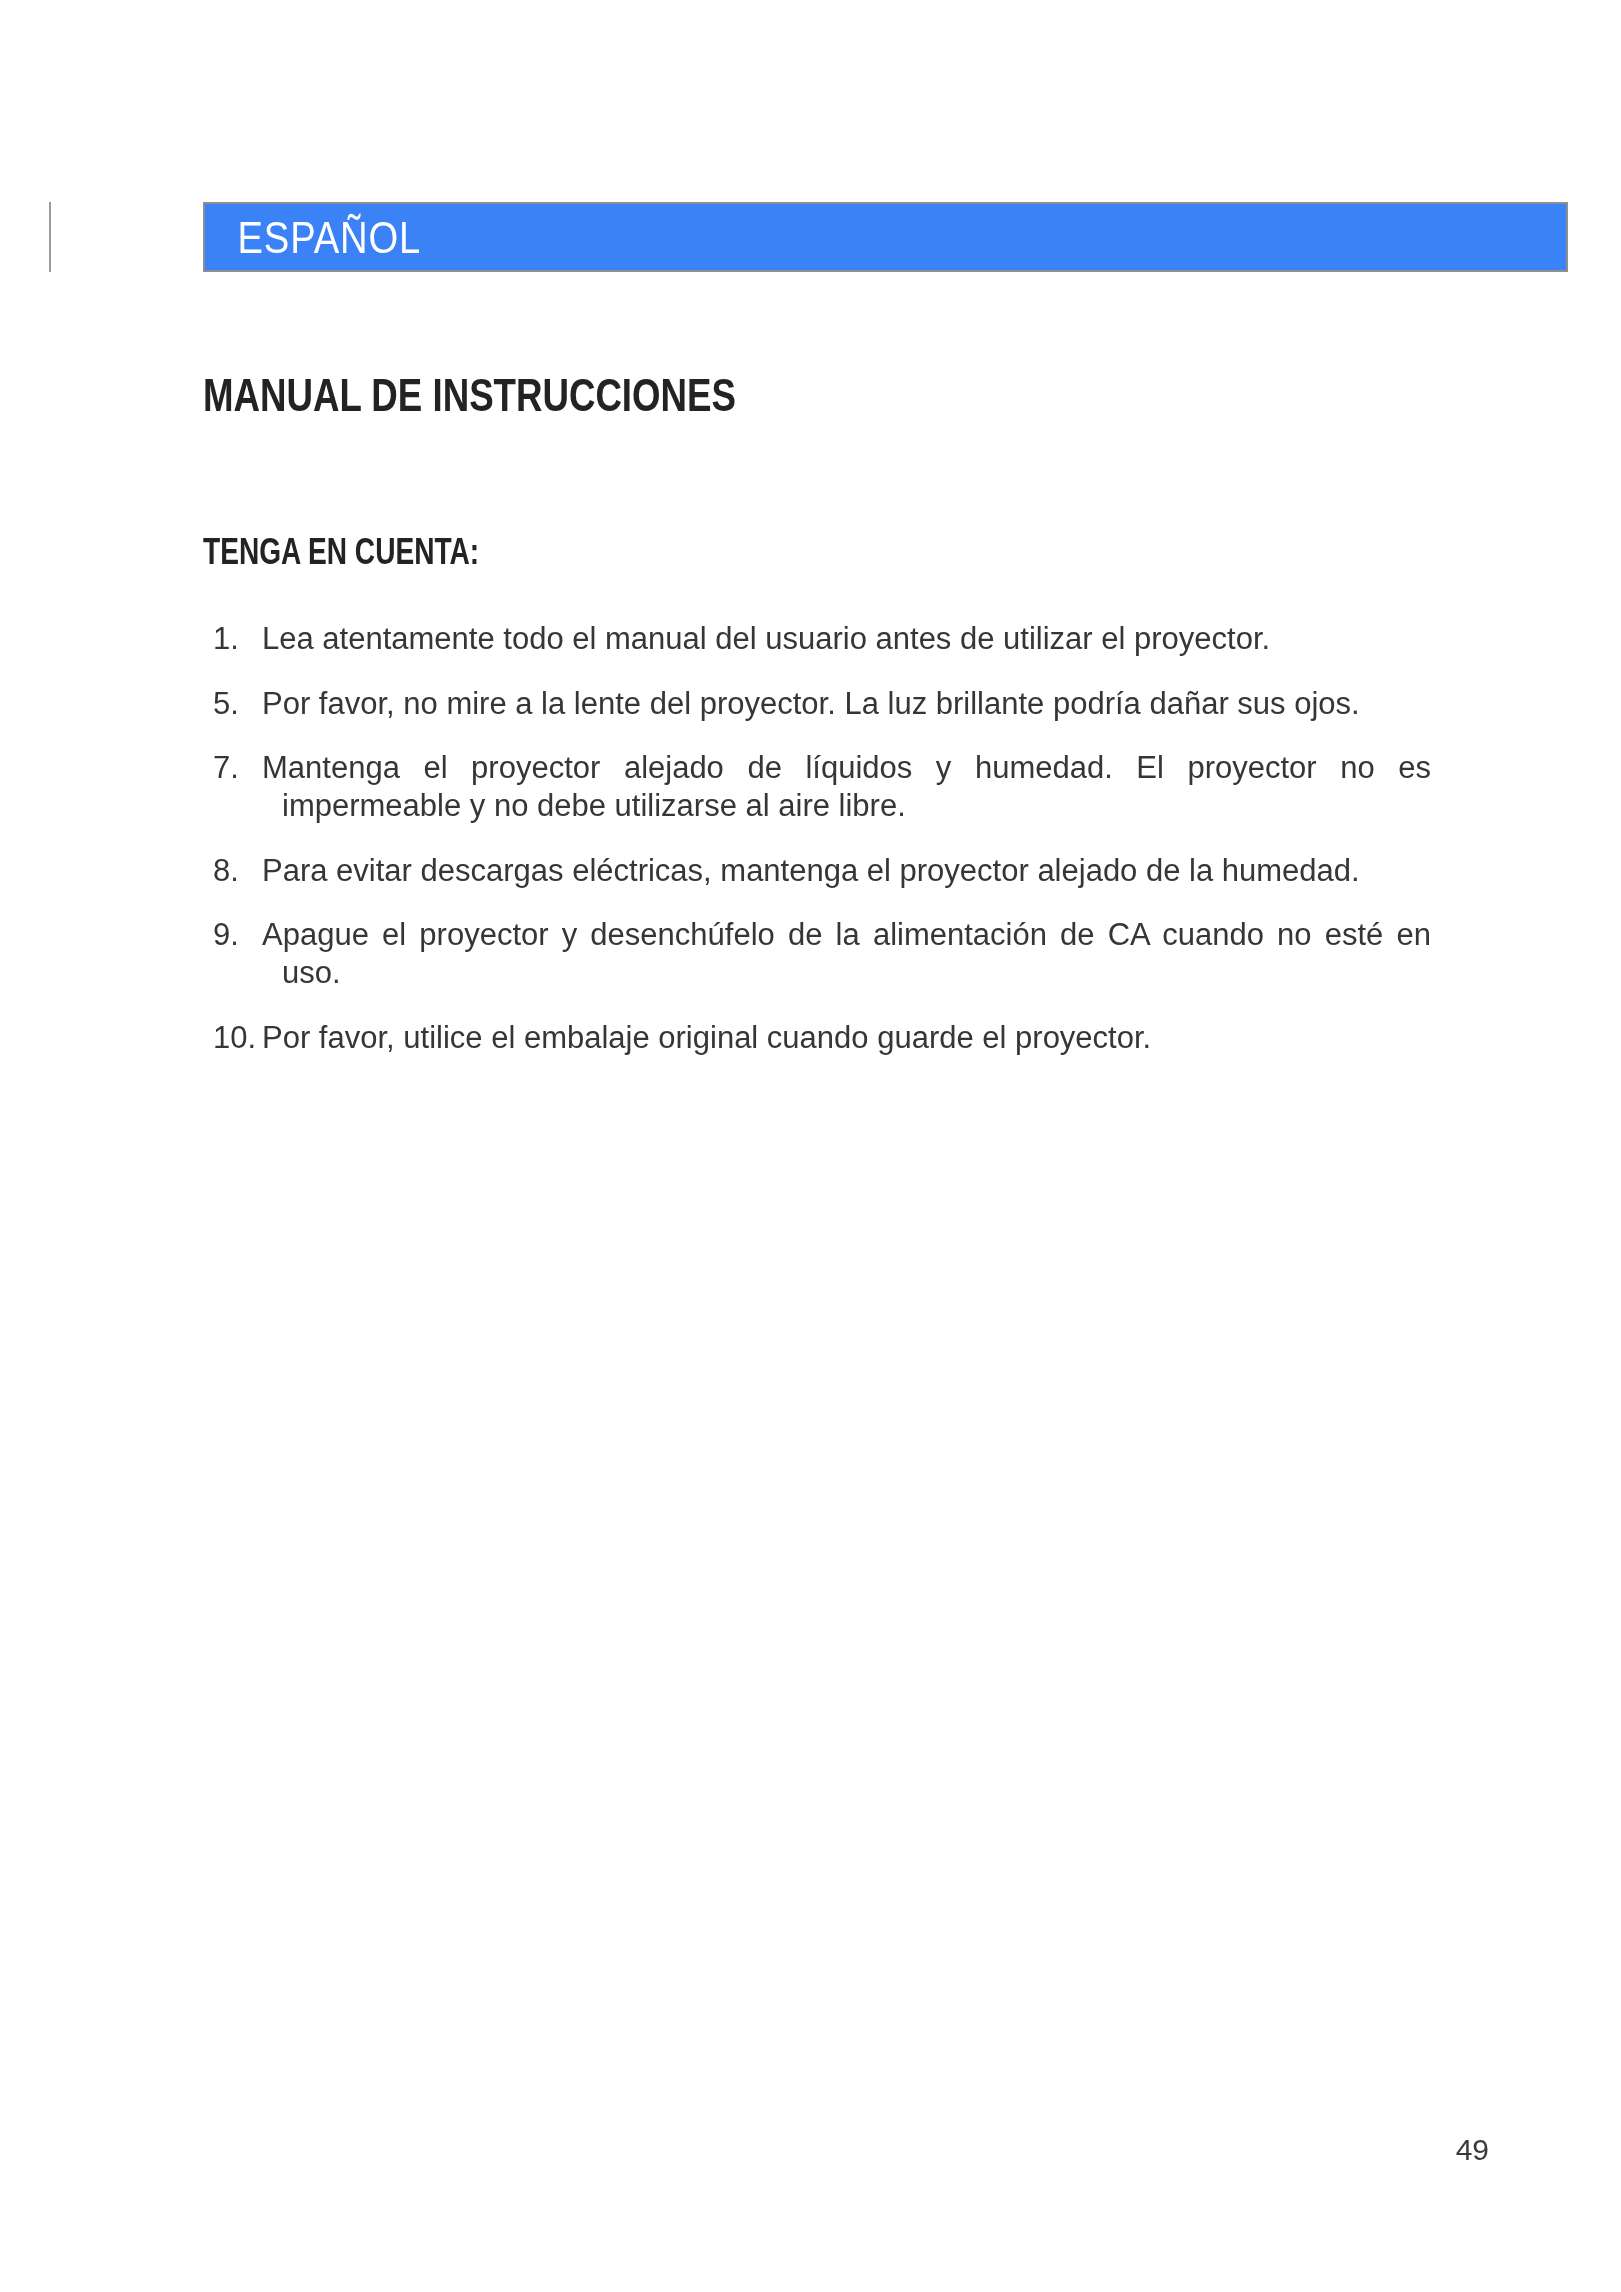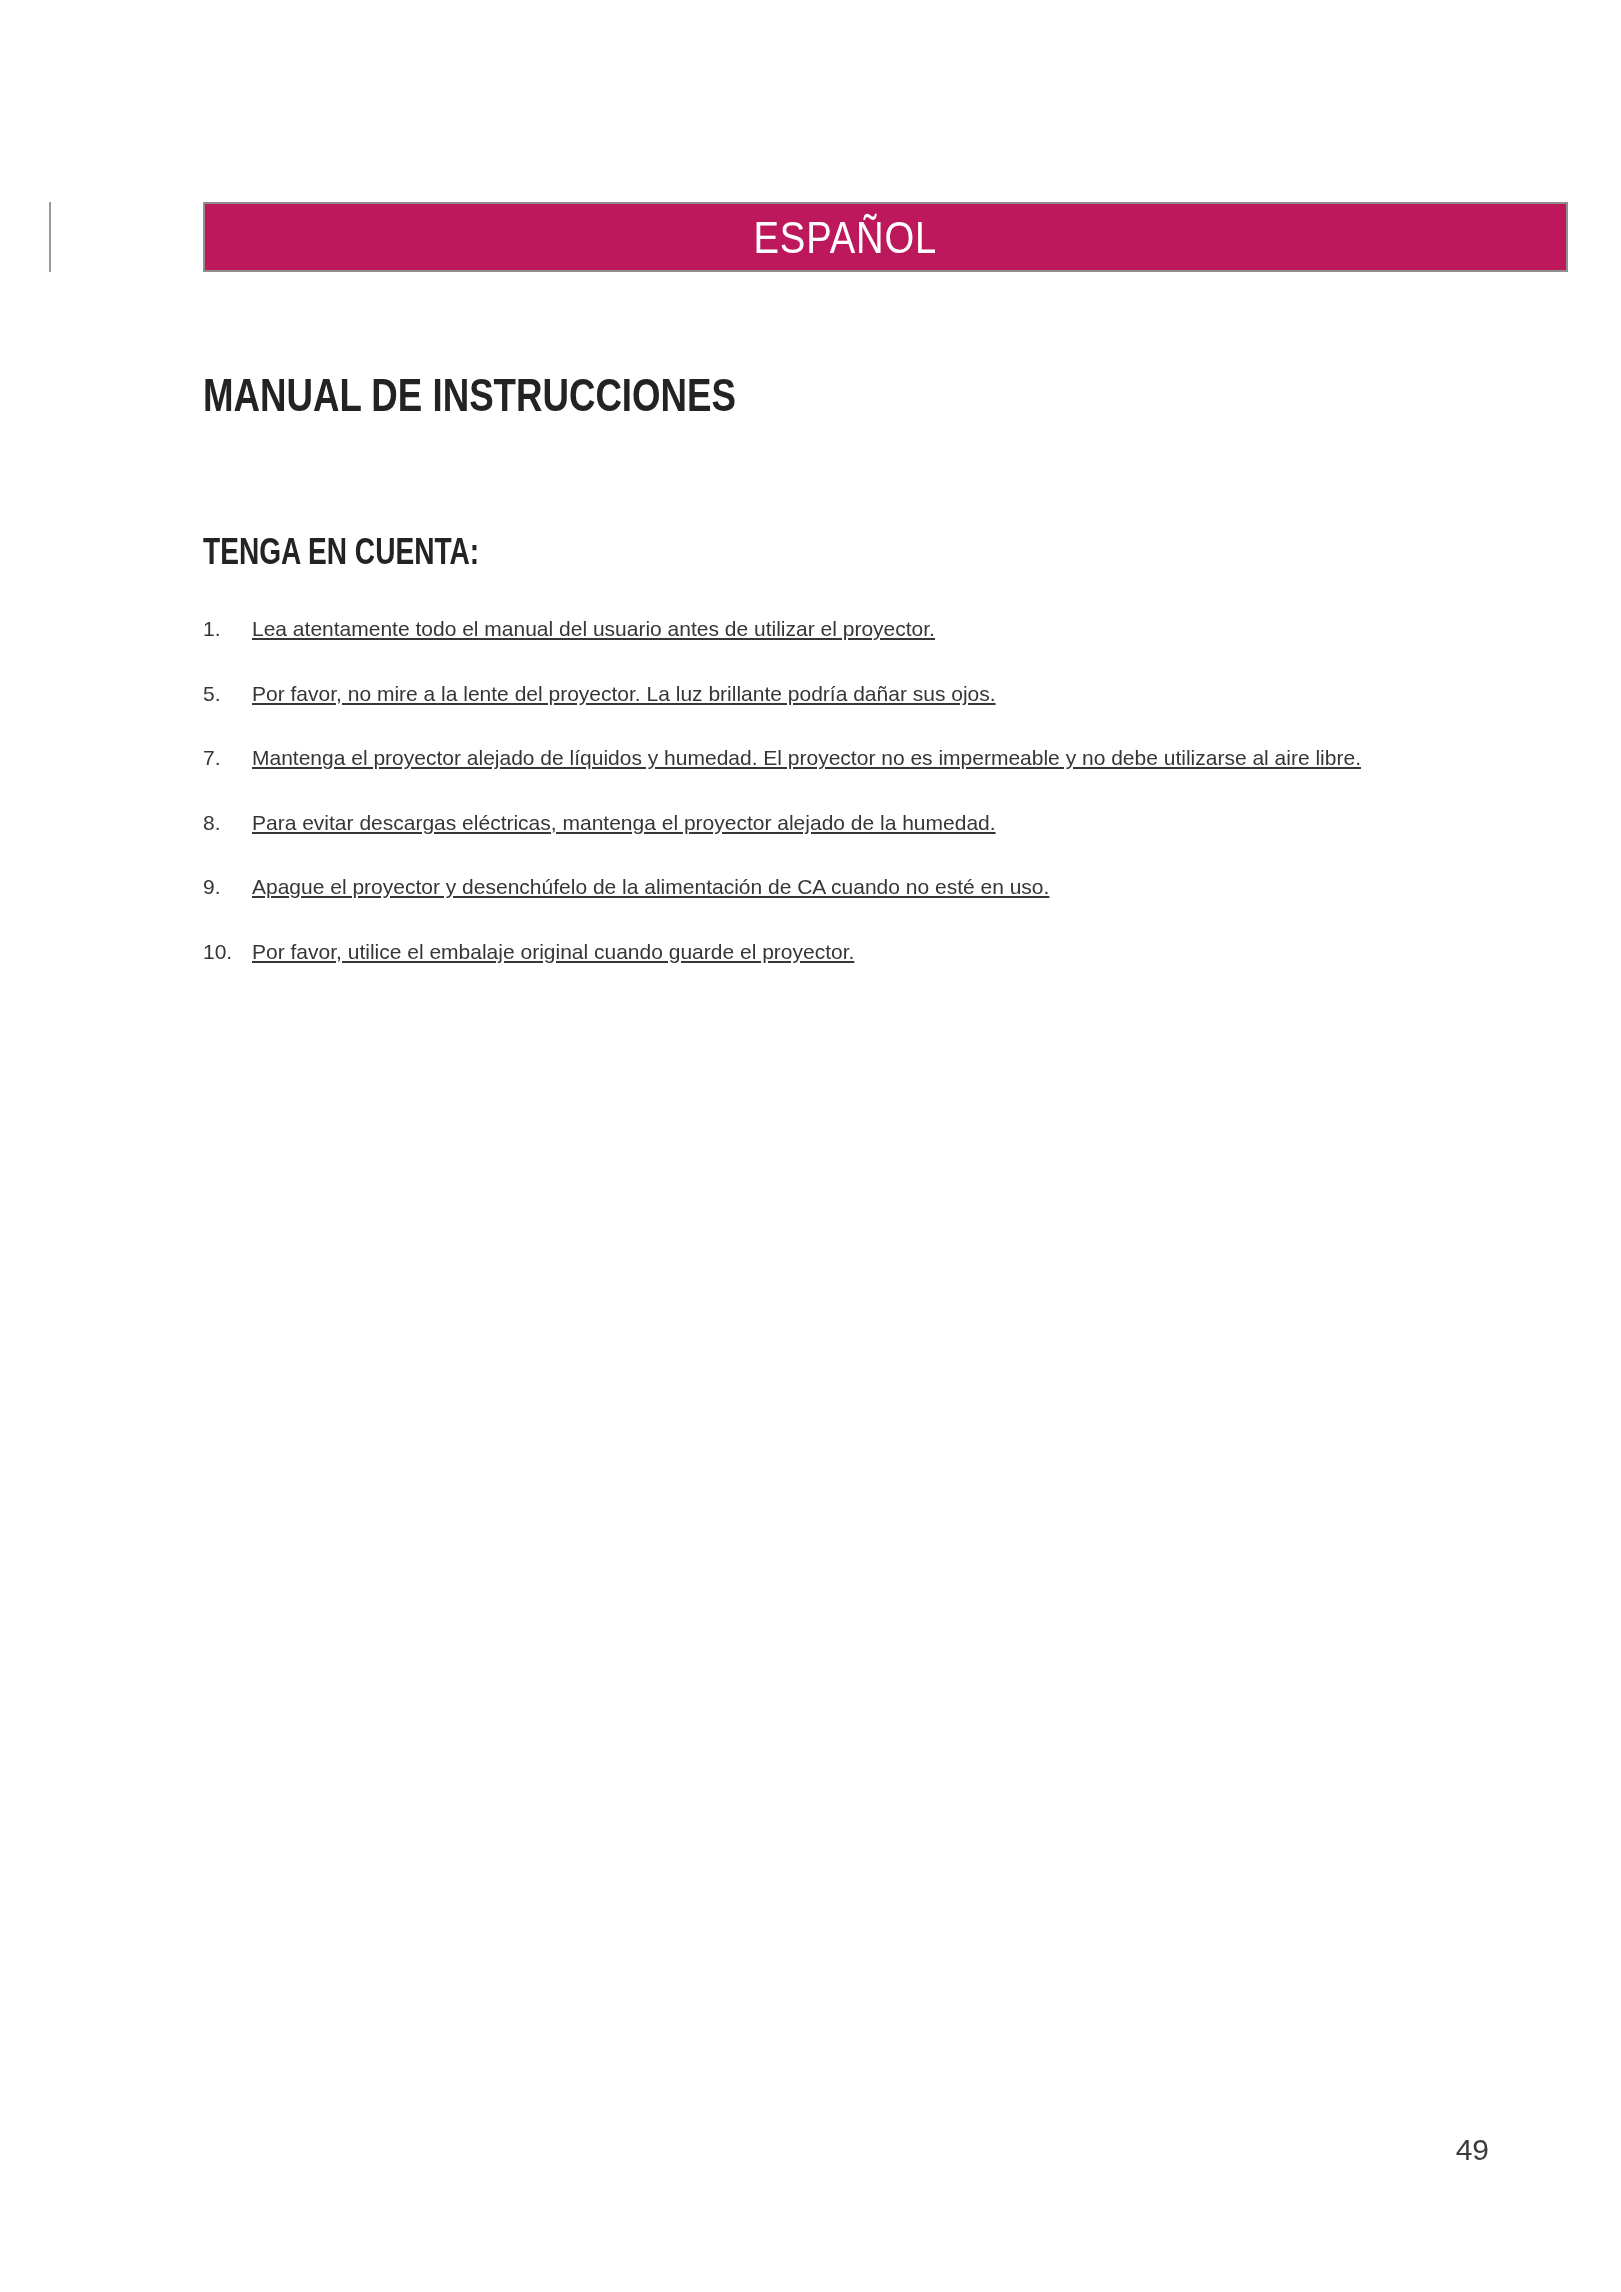--- a/index.html
+++ b/index.html
@@ -23,27 +23,26 @@
     height: 70px;
     background: #9b9b9b;
   }
   .lang-bar {
     position: absolute;
     left: 203px;
     top: 202px;
     width: 1365px;
     height: 70px;
     box-sizing: border-box;
-    background: #be185d;
+    background: #3b82f6;
     border: 2px solid #8f8f8f;
     display: flex;
     align-items: center;
-    justify-content: center;
+    justify-content: flex-start;
     padding-right: 150px;
-    padding-left: 37px;
   }
   .lang-label {
     display: inline-block;
     color: #ffffff;
     font-size: 45px;
     font-weight: 300;
     letter-spacing: 1px;
     line-height: 1;
     transform: scaleX(0.85);
     transform-origin: 100% 50%;
@@ -73,28 +72,27 @@
     line-height: 1;
     transform: scaleX(0.78);
     transform-origin: 0 50%;
     white-space: nowrap;
   }
   .instruction-list {
     position: absolute;
     left: 203px;
     top: 610px;
     width: 1218px;
-    margin: 0;
+    margin: 10px;
     padding: 0;
     list-style: none;
-    font-size: 21px;
+    font-size: 31px;
     line-height: 38px;
     color: #363636;
     text-align: justify;
-    text-decoration: underline;
   }
   .instruction-list li {
     margin: 0 0 26.5px 0;
     padding-left: 69px;
     text-indent: -69px;
   }
   .instruction-list .num {
     display: inline-block;
     min-width: 49px;
     text-indent: 0;

